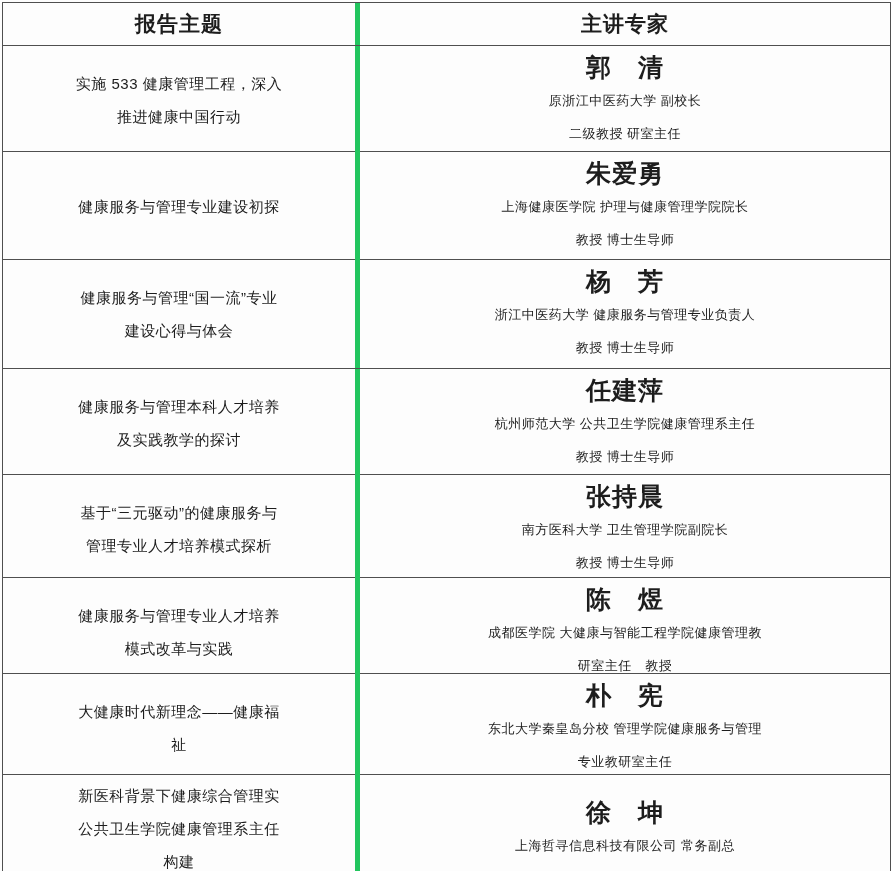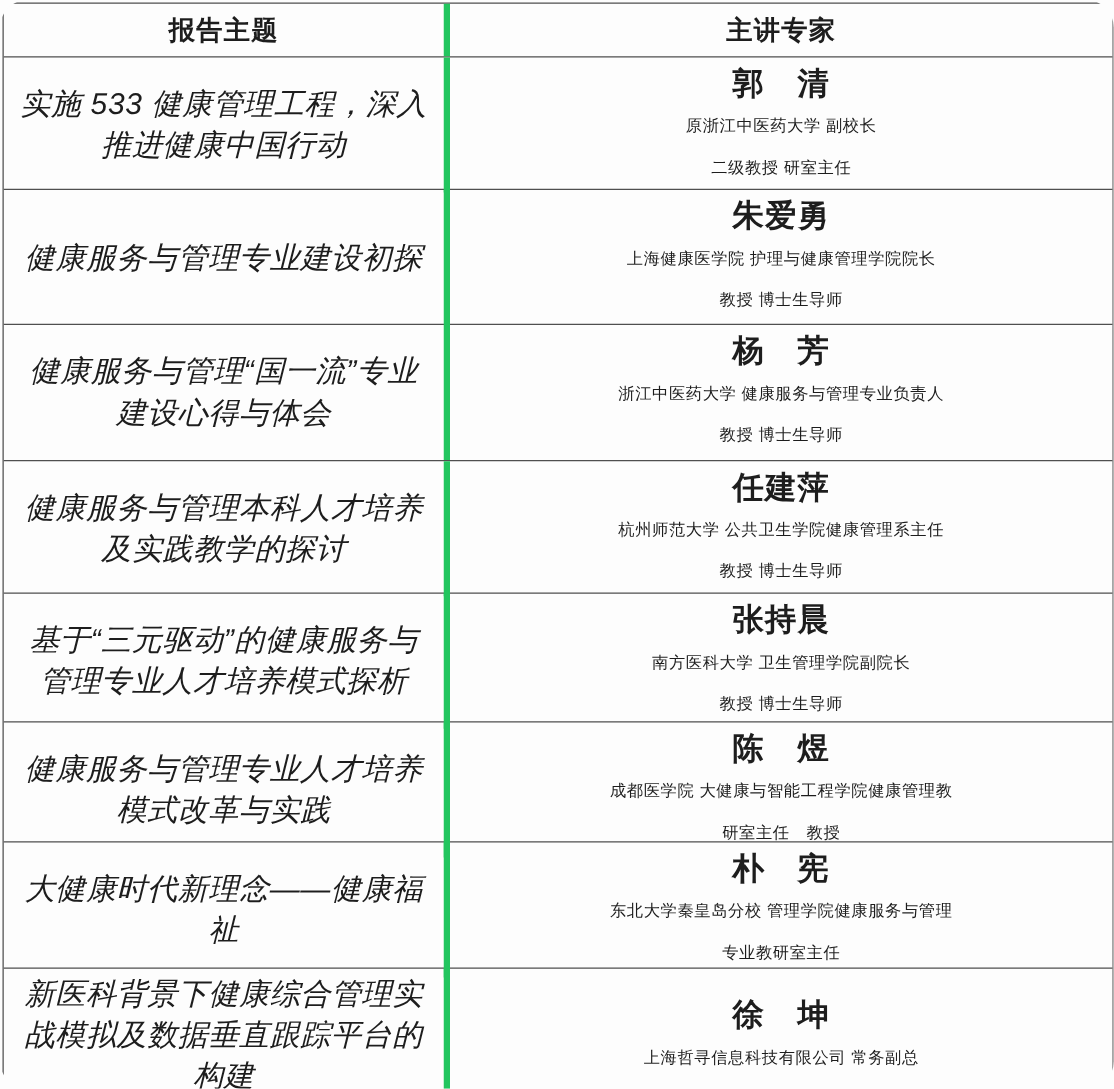--- a/index.html
+++ b/index.html
@@ -7,21 +7,20 @@
     padding: 0;
     background: #fdfdfd;
     font-family: "Liberation Sans", sans-serif;
   }
   .stage {
     position: relative;
     width: 891px;
     height: 871px;
     background: #fdfdfd;
     overflow: hidden;
-    border-radius: 22px;
   }
   .tbl {
     position: absolute;
     left: 2px;
     top: 2px;
     width: 887px;
     border-top: 1px solid #4f4f4f;
     border-left: 1px solid #4f4f4f;
     border-right: 1px solid #4f4f4f;
     color: #1d1d1d;
@@ -51,24 +50,23 @@
   
   .t-row.r0 { height: 105px; }
   .t-row.r1 { height: 107px; }
   .t-row.r2 { height: 108px; }
   .t-row.r3 { height: 105px; }
   .t-row.r4 { height: 102px; }
   .t-row.r5 { height: 100px; }
   .t-row.r6 { height: 95px;  }
   .t-row.r7 { height: 104px; }
   .topic-line {
-    font-size: 24px;
+    font-size: 15px;
     line-height: 33px;
     letter-spacing: 0.5px;
-    font-style: italic;
   }
   .expert-name {
     font-weight: 700;
     font-size: 25px;
     line-height: 34px;
     letter-spacing: 1px;
   }
   .expert-line {
     font-size: 13px;
     line-height: 33px;
@@ -168,21 +166,21 @@
     <div class="cell expert">
             <div class="expert-name">朴　宪</div>
             <div class="expert-line">东北大学秦皇岛分校 管理学院健康服务与管理</div>
             <div class="expert-line">专业教研室主任</div>
           </div>
   </div>
 
   <div class="t-row r7">
     <div class="cell topic">
             <div class="topic-line">新医科背景下健康综合管理实</div>
-            <div class="topic-line">战模拟及数据垂直跟踪平台的</div>
+            <div class="topic-line">公共卫生学院健康管理系主任</div>
             <div class="topic-line">构建</div>
           </div>
     <div class="cell expert">
             <div class="expert-name">徐　坤</div>
             <div class="expert-line">上海哲寻信息科技有限公司 常务副总</div>
           </div>
   </div>
 </div>
   </div>
 </div>

